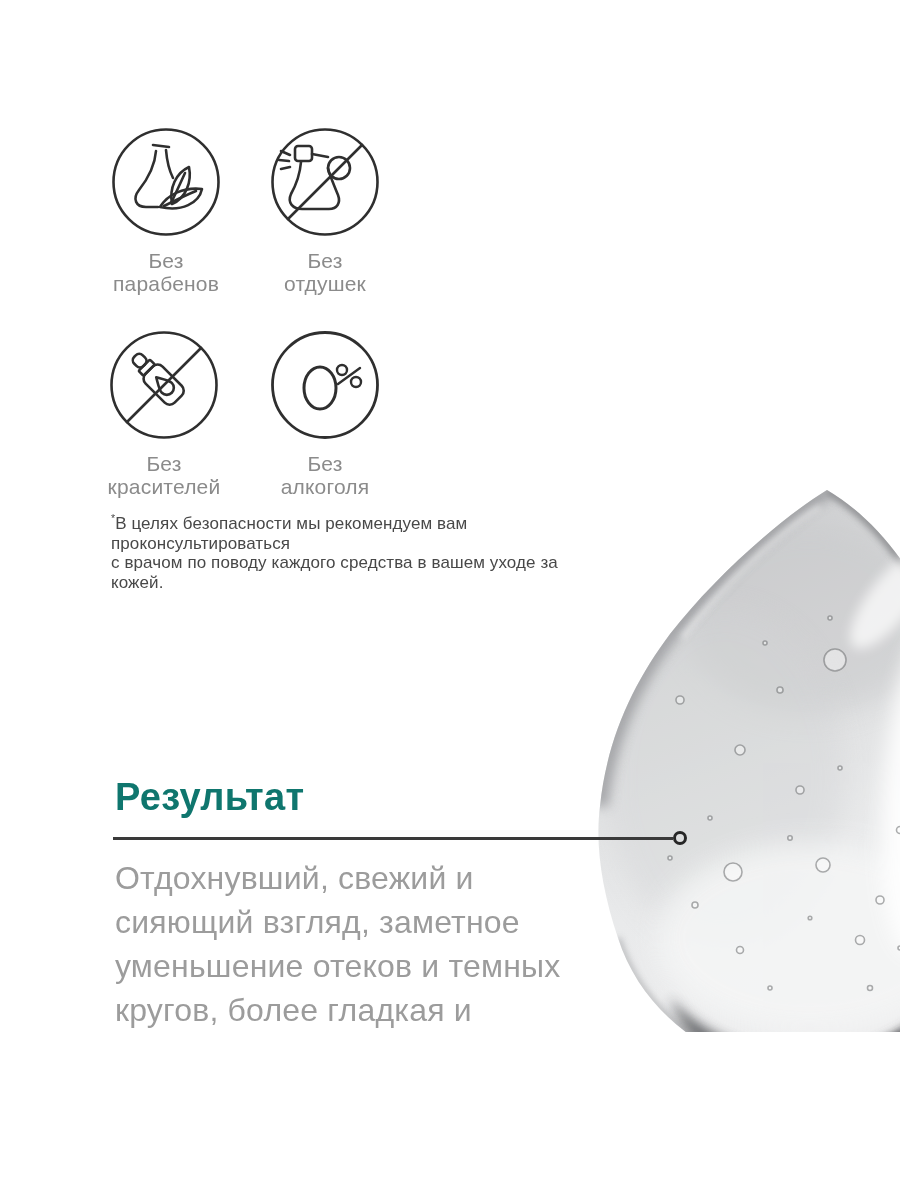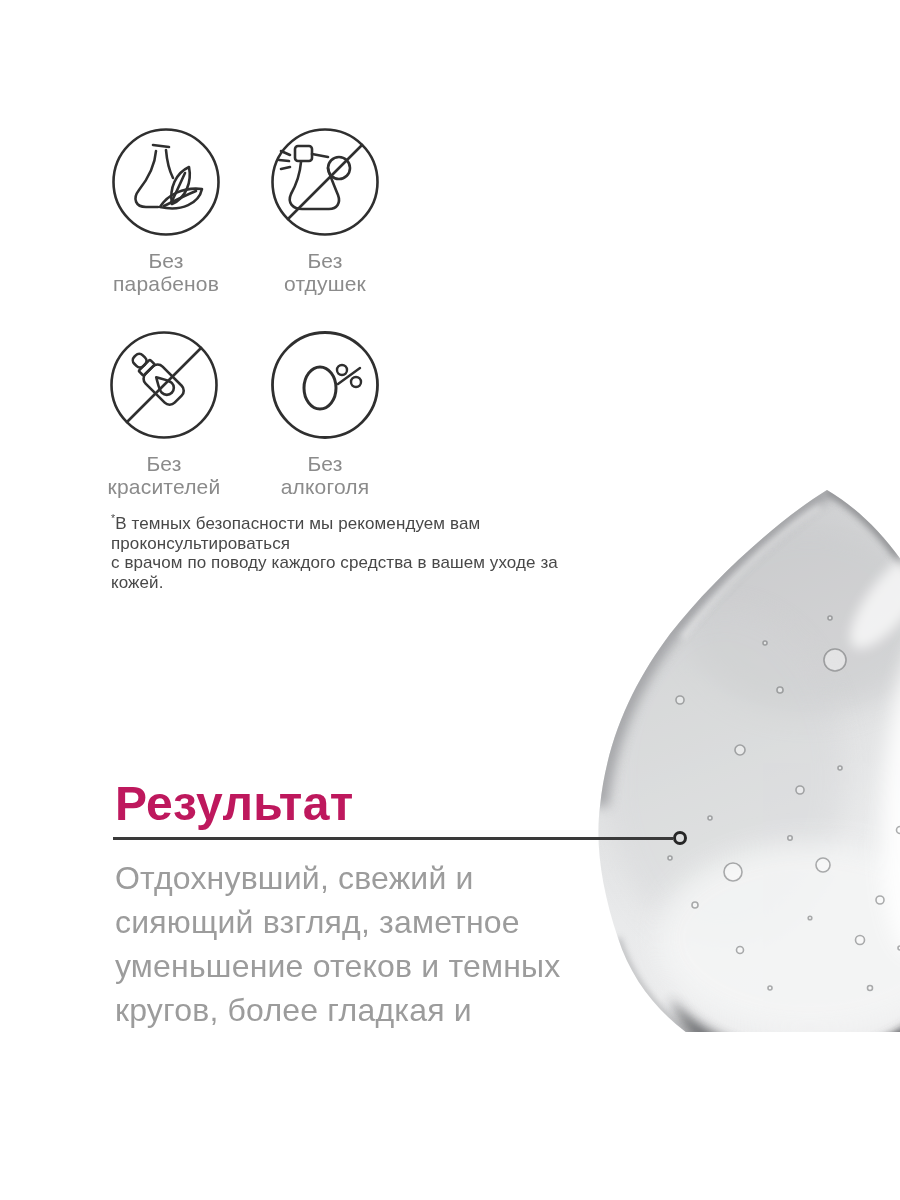--- a/index.html
+++ b/index.html
@@ -28,22 +28,22 @@
   .callout-line{
     position:absolute;left:73px;top:837px;width:560px;height:3px;
     background:#3a3a3a;z-index:2;
   }
   .callout-ring{
     position:absolute;left:633px;top:831px;width:14px;height:14px;
     border:3px solid #262626;border-radius:50%;background:transparent;
     box-sizing:border-box;z-index:2;
   }
   .result-title{
-    position:absolute;left:75px;top:776px;margin:0;font-size:48px;
-    font-weight:700;color:#be185d;letter-spacing:.3px;z-index:3;
+    position:absolute;left:75px;top:776px;margin:0;font-size:38px;
+    font-weight:700;color:#0f766e;letter-spacing:.3px;z-index:3;
   }
   .result-text{
     position:absolute;left:75px;top:856px;margin:0;font-size:32px;
     line-height:44px;color:#9c9c9c;white-space:pre-line;letter-spacing:.2px;
     z-index:3;
   }
   .icon-offset-3{margin-right:56px;}
   .icon-offset-6{margin-right:16px;}
 </style>
 </head>
@@ -104,21 +104,21 @@
       <ellipse cx="-5" cy="3" rx="16" ry="21" stroke-width="3"></ellipse>
       <circle cx="17" cy="-15" r="5" stroke-width="2.4"></circle>
       <circle cx="31" cy="-3" r="5" stroke-width="2.4"></circle>
       <path d="M13,-1 L35,-17" stroke-width="2.4"></path>
     </svg>
     <div class="benefit-label">Без
 алкоголя</div>
   </div>
 
 
-  <p class="footnote"><sup>*</sup><span>В темных безопасности мы рекомендуем вам проконсультироваться
+  <p class="footnote"><sup>*</sup><span>В целях безопасности мы рекомендуем вам проконсультироваться
 с врачом по поводу каждого средства в вашем уходе за кожей.</span></p>
 
   <div class="drop-wrap">
     <svg width="380" height="625" viewBox="0 0 380 625">
       <defs>
         <linearGradient id="gBase" x1="0.1" y1="0" x2="0.35" y2="1">
           <stop offset="0" stop-color="#c9cacc"></stop>
           <stop offset="0.35" stop-color="#dcddde"></stop>
           <stop offset="0.68" stop-color="#e9eaeb"></stop>
           <stop offset="1" stop-color="#ededee"></stop>

